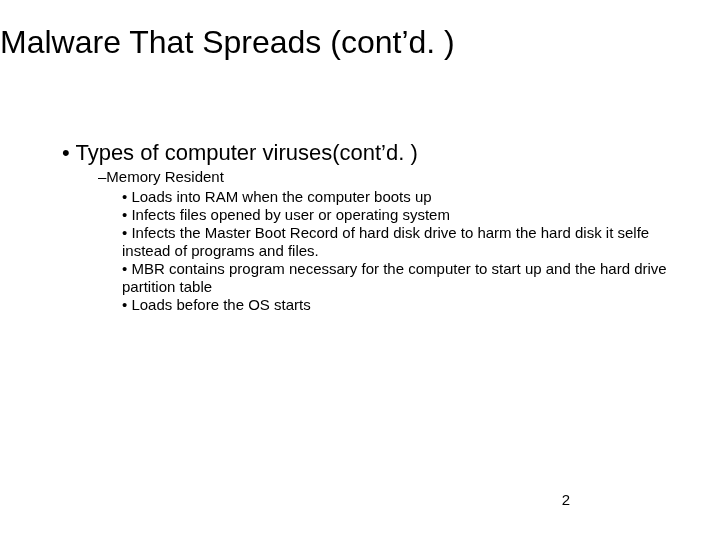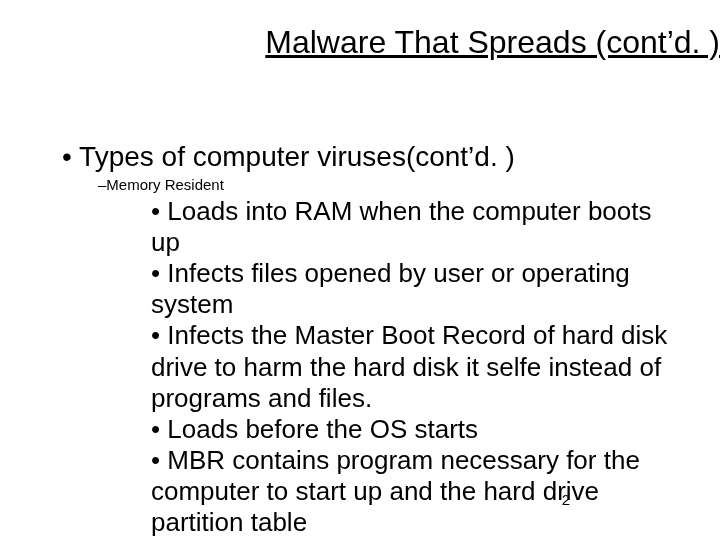--- a/index.html
+++ b/index.html
@@ -16,45 +16,44 @@
     position: relative;
     width: 720px;
     height: 540px;
     box-sizing: border-box;
   }
   .title {
     position: absolute;
     top: 24px;
     left: 0;
     right: 0;
-    text-align: right;
+    text-align: left;
     font-size: 32px;
     font-weight: 400;
     letter-spacing: 0px;
-    text-decoration: underline;
   }
   .body {
     position: absolute;
     top: 140px;
     left: 62px;
     right: 50px;
     font-size: 20px;
     line-height: 1.2;
   }
   .l1 {
     margin: 0 0 2px 0;
-    font-size: 28px;
+    font-size: 22px;
   }
   .l2 {
     margin: 0 0 2px 36px;
     font-size: 15px;
   }
   .l3 {
-    margin: 0 0 0 89px;
-    font-size: 26px;
+    margin: 0 0 0 60px;
+    font-size: 15px;
   }
   .pagenum {
     position: absolute;
     bottom: 32px;
     right: 150px;
     font-size: 15px;
   }
 </style>
 </head>
 <body>
@@ -62,19 +61,19 @@
 <div class="slide">
 
   <div class="title">Malware That Spreads (cont’d. )</div>
 
   <div class="body">
     <div class="l1">• Types of computer viruses(cont’d. )</div>
     <div class="l2">–Memory Resident</div>
     <div class="l3">• Loads into RAM when the computer boots up</div>
     <div class="l3">• Infects files opened by user or operating system</div>
     <div class="l3">• Infects the Master Boot Record of hard disk drive to harm the hard disk it selfe instead of programs and files.</div>
+    <div class="l3">• MBR contains program necessary for the computer to start up and the hard drive partition table</div>
     <div class="l3">• Loads before the OS starts</div>
-    <div class="l3">• MBR contains program necessary for the computer to start up and the hard drive partition table</div>
   </div>
 
   <div class="pagenum">2</div>
 
 </div>
 
 </body></html>

